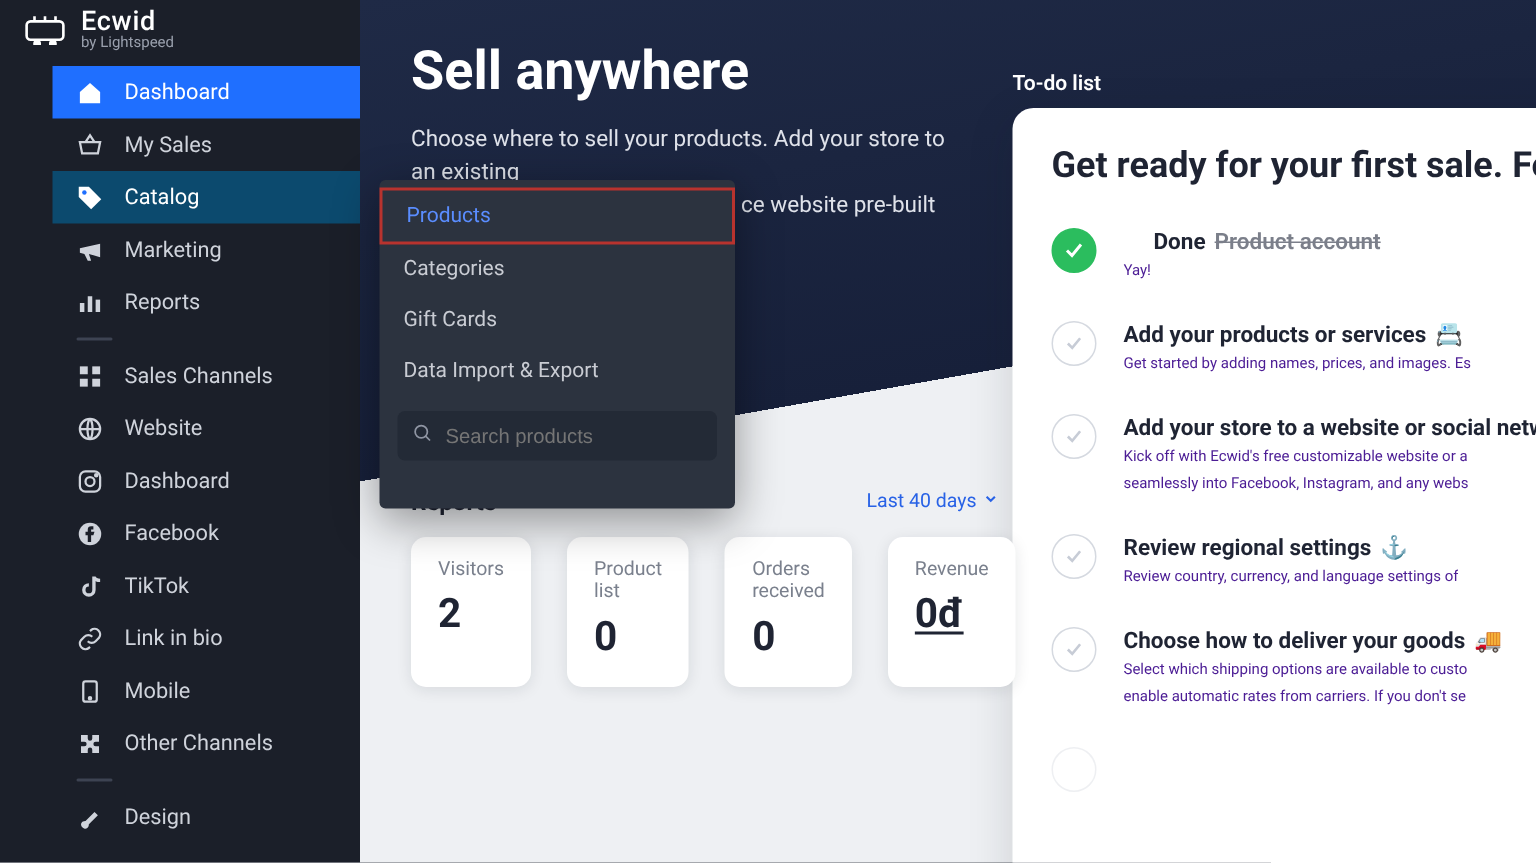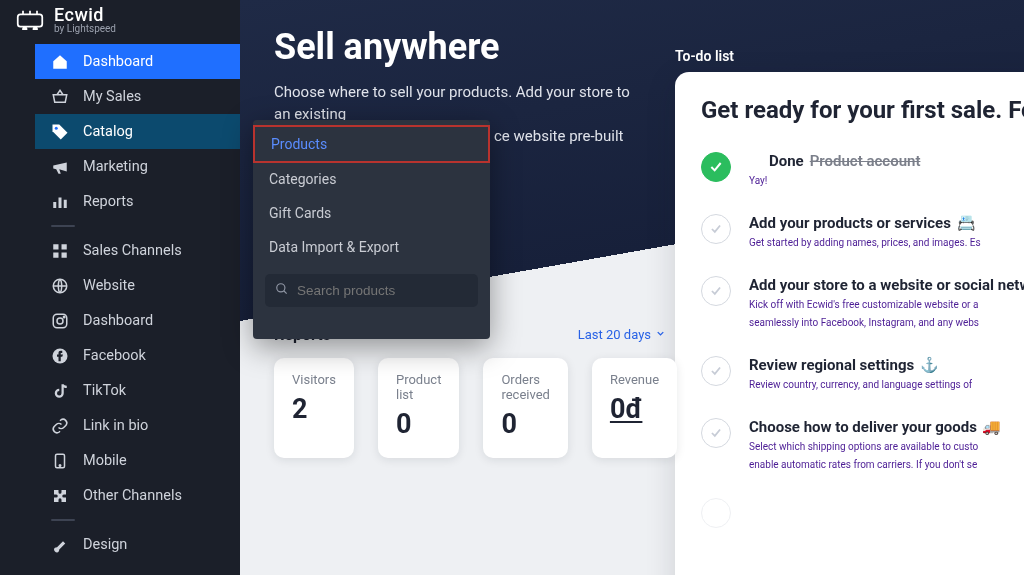--- a/index.html
+++ b/index.html
@@ -402,21 +402,21 @@
       <div class="todo-row" style="opacity:.4">
         <div class="todo-check"></div>
       </div>
     </div>
   </div>
 
   <div class="reports">
     <div class="reports-head">
       <h3>Reports</h3>
       <div class="range">
-        <span>Last 20 days</span>
+        <span>Last 40 days</span>
         <span><svg width="11" height="11" viewBox="0 0 24 24" fill="none" stroke="#2862e6" stroke-width="3">
               <path d="M6 9l6 6 6-6"></path>
             </svg></span>
       </div>
     </div>
     <div class="cards">
       <div class="card">
         <div class="label">Visitors</div>
         <div class="value">2</div>
       </div>

